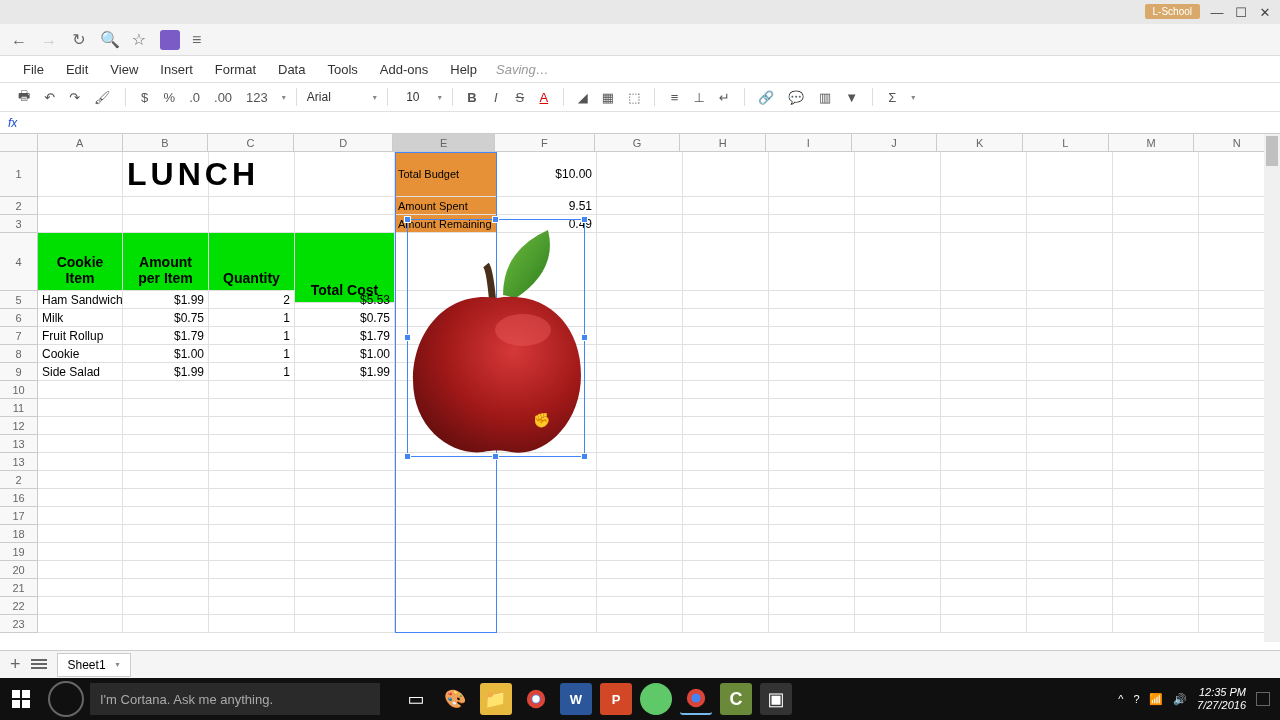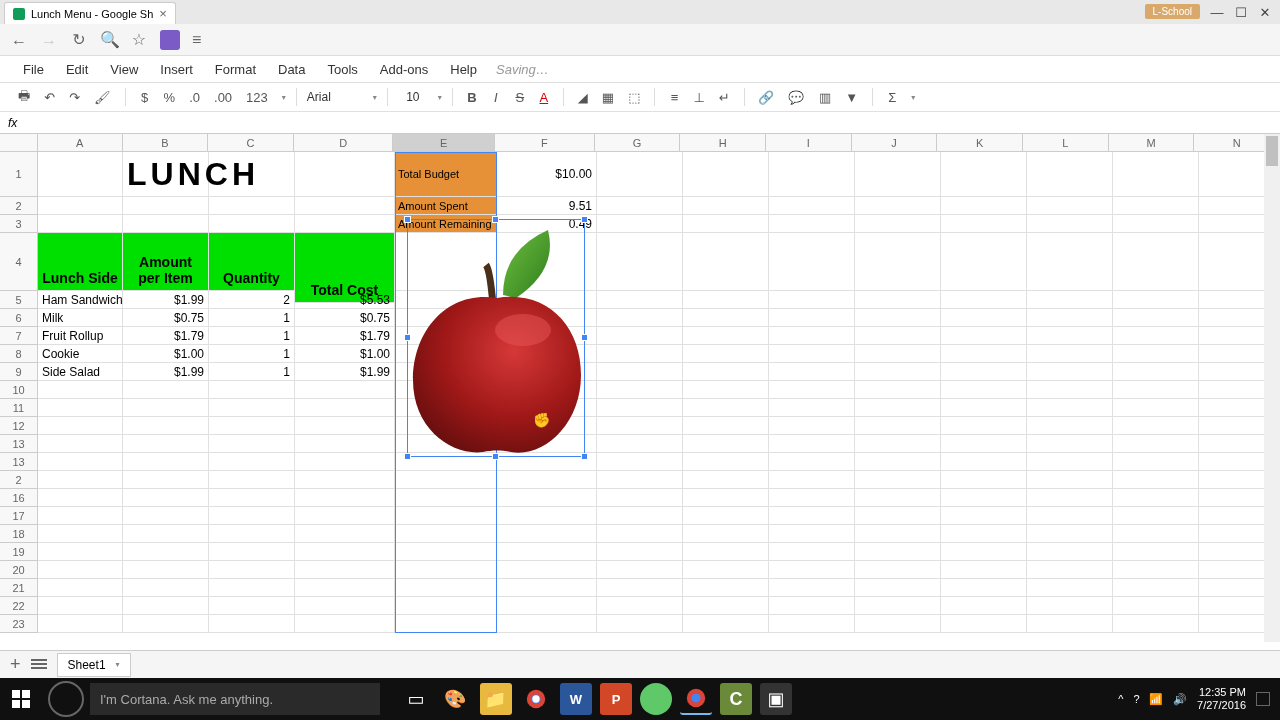--- a/index.html
+++ b/index.html
@@ -27,21 +27,21 @@
 .menu-item { padding: 3px 9px; }
 .saving { color: #999; font-style: italic; margin-left: 6px; }
 
 .toolbar { height: 30px; border-top: 1px solid #e0e0e0; border-bottom: 1px solid #e0e0e0; display: flex; align-items: center; padding: 0 14px; gap: 6px; font-size: 12px; color: #333; }
 .tb-btn { padding: 2px 4px; min-width: 18px; text-align: center; color: #555; font-size: 13px; }
 .tb-sep { width: 1px; height: 18px; background: #ddd; margin: 0 4px; }
 .font-sel { width: 70px; font-size: 12px; display: flex; justify-content: space-between; align-items: center; }
 .size-sel { width: 30px; font-size: 12px; text-align: center; }
 .dd-caret { font-size: 8px; color: #888; margin-left: 4px; }
 
-.fx-bar { height: 22px; border-bottom: 1px solid #ccc; display: flex; align-items: center; padding: 0 8px; font-size: 12px; color: #000000; font-style: italic; }
+.fx-bar { height: 22px; border-bottom: 1px solid #ccc; display: flex; align-items: center; padding: 0 8px; font-size: 12px; color: #1d4ed8; font-style: italic; }
 .fx-label { width: 24px; }
 
 
 .grid-wrap { position: absolute; top: 134px; left: 0; right: 0; bottom: 78px; overflow: hidden; }
 .col-headers { display: flex; height: 18px; font-size: 11px; color: #666; background: #f8f8f8; }
 .corner { width: 38px; border-right: 1px solid #ccc; border-bottom: 1px solid #ccc; background: #f8f8f8; }
 .ch { border-right: 1px solid #ccc; border-bottom: 1px solid #ccc; text-align: center; line-height: 18px; }
 .ch.selected { background: #d0d0d0; }
 .grid-body { display: flex; position: relative; }
 .row-headers { width: 38px; }
@@ -76,33 +76,28 @@
 
 .taskbar { position: absolute; bottom: 0; left: 0; right: 0; height: 42px; background: #101010; display: flex; align-items: center; }
 .start { width: 42px; height: 42px; display: flex; align-items: center; justify-content: center; }
 .win-logo { width: 18px; height: 18px; display: grid; grid-template: 1fr 1fr / 1fr 1fr; gap: 2px; }
 .win-logo span { background: #fff; }
 .cortana { width: 36px; height: 36px; border: 2px solid #666; border-radius: 50%; margin: 0 6px; }
 .search-box { width: 290px; height: 32px; background: #2a2a2a; color: #aaa; font-size: 13px; display: flex; align-items: center; padding: 0 10px; }
 .tb-icons { display: flex; gap: 8px; margin-left: 20px; }
 .tb-icon { width: 32px; height: 32px; border-radius: 3px; display: flex; align-items: center; justify-content: center; font-size: 18px; }
 .tray { margin-left: auto; display: flex; align-items: center; gap: 10px; color: #fff; font-size: 11px; padding-right: 10px; }
-.tray-time { text-align: right; line-height: 1.2; }
+.tray-time { text-align: right; line-height: 1.2; font-style: italic; }
 .scrollbar { position: absolute; right: 0; top: 134px; bottom: 78px; width: 16px; background: #f0f0f0; }
 .sb-thumb { position: absolute; left: 2px; right: 2px; top: 2px; height: 30px; background: #c0c0c0; }
 </style>
 </head>
 <body>
 
 <div class="browser-tabs">
-  <div class="tab">
-    <div class="tab-favicon"></div>
-    <span>Lunch Menu - Google Sh</span>
-    <span class="tab-close">×</span>
-  </div>
   <div class="win-controls">
     <span class="user-badge">L-School</span>
     <span class="win-btn">—</span>
     <span class="win-btn">☐</span>
     <span class="win-btn">✕</span>
   </div>
 </div>
 
 <div class="addr-bar">
   <span class="nav-btn">←</span>
@@ -541,21 +536,21 @@
         <div class="cell" style="left: 989px; top: 463px; width: 86px; height: 18px;"></div>
         <div class="cell" style="left: 1075px; top: 463px; width: 86px; height: 18px;"></div>
         <div class="cell" style="left: 1161px; top: 463px; width: 86px; height: 18px;"></div>
         <div class="cell lunch-title" style="left: 85px; top: 0px; width: 172px; height: 45px;">LUNCH</div>
         <div class="cell budget-label" style="left: 357px; top: 0px; width: 102px; height: 45px;">Total Budget</div>
         <div class="cell num" style="left: 459px; top: 0px; width: 100px; height: 45px;">$10.00</div>
         <div class="cell budget-label" style="left: 357px; top: 45px; width: 102px; height: 18px;">Amount Spent</div>
         <div class="cell num" style="left: 459px; top: 45px; width: 100px; height: 18px;">9.51</div>
         <div class="cell budget-label" style="left: 357px; top: 63px; width: 102px; height: 18px;">Amount Remaining</div>
         <div class="cell num" style="left: 459px; top: 63px; width: 100px; height: 18px;">0.49</div>
-        <div class="cell header-cell" style="left: 0px; top: 81px; width: 85px; height: 58px; white-space: normal; text-align: center;">Lunch Side</div>
+        <div class="cell header-cell" style="left: 0px; top: 81px; width: 85px; height: 58px; white-space: normal; text-align: center;">Cookie Item</div>
         <div class="cell header-cell" style="left: 85px; top: 81px; width: 86px; height: 58px; white-space: normal; text-align: center;">Amount per Item</div>
         <div class="cell header-cell" style="left: 171px; top: 81px; width: 86px; height: 58px; white-space: normal; text-align: center;">Quantity</div>
         <div class="cell header-cell" style="left: 257px; top: 81px; width: 100px; height: 70px; white-space: normal; text-align: center;">Total Cost</div>
         <div class="cell" style="left: 0px; top: 139px; width: 85px; height: 18px;">Ham Sandwich</div>
         <div class="cell num" style="left: 85px; top: 139px; width: 86px; height: 18px;">$1.99</div>
         <div class="cell num" style="left: 171px; top: 139px; width: 86px; height: 18px;">2</div>
         <div class="cell num" style="left: 257px; top: 139px; width: 100px; height: 18px;">$5.53</div>
         <div class="cell" style="left: 0px; top: 157px; width: 85px; height: 18px;">Milk</div>
         <div class="cell num" style="left: 85px; top: 157px; width: 86px; height: 18px;">$0.75</div>
         <div class="cell num" style="left: 171px; top: 157px; width: 86px; height: 18px;">1</div>

